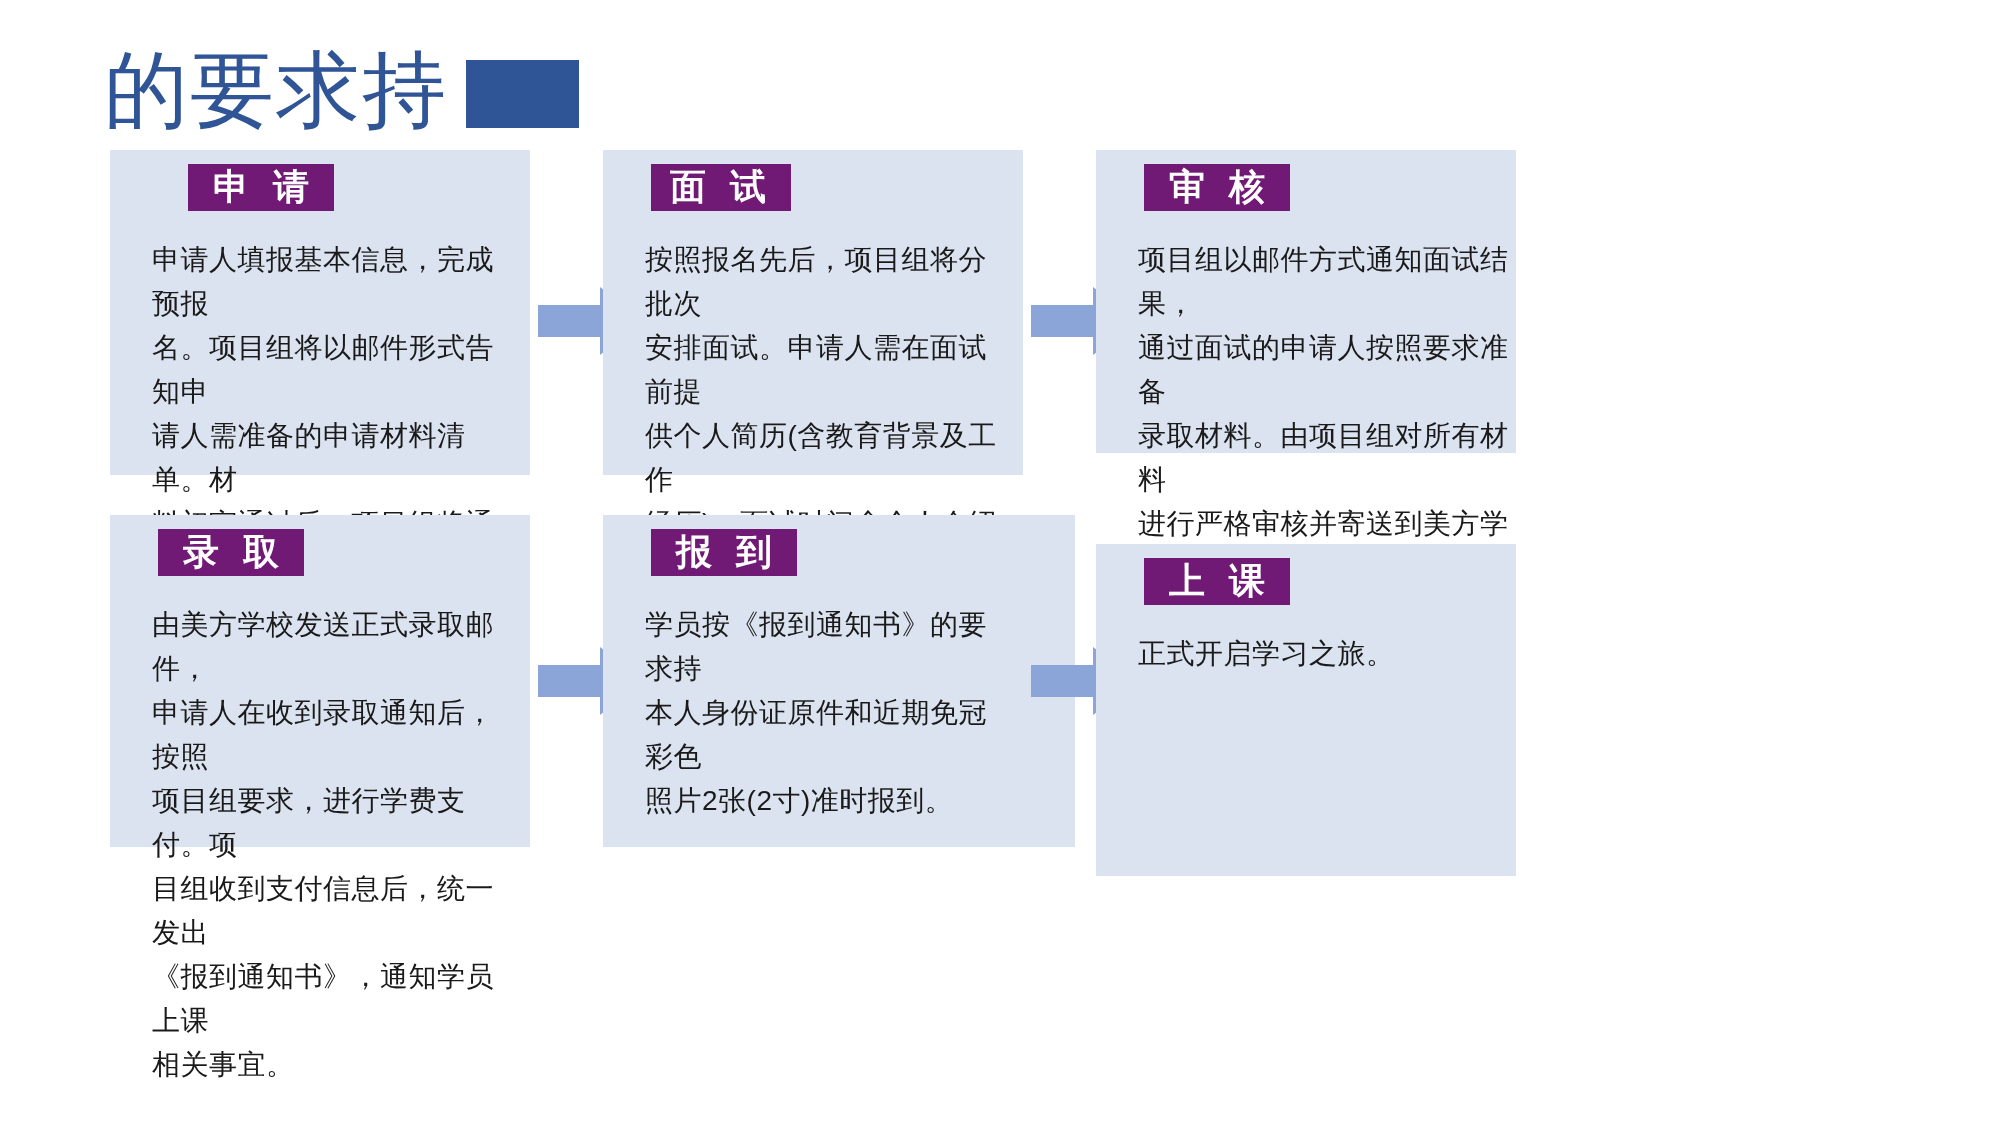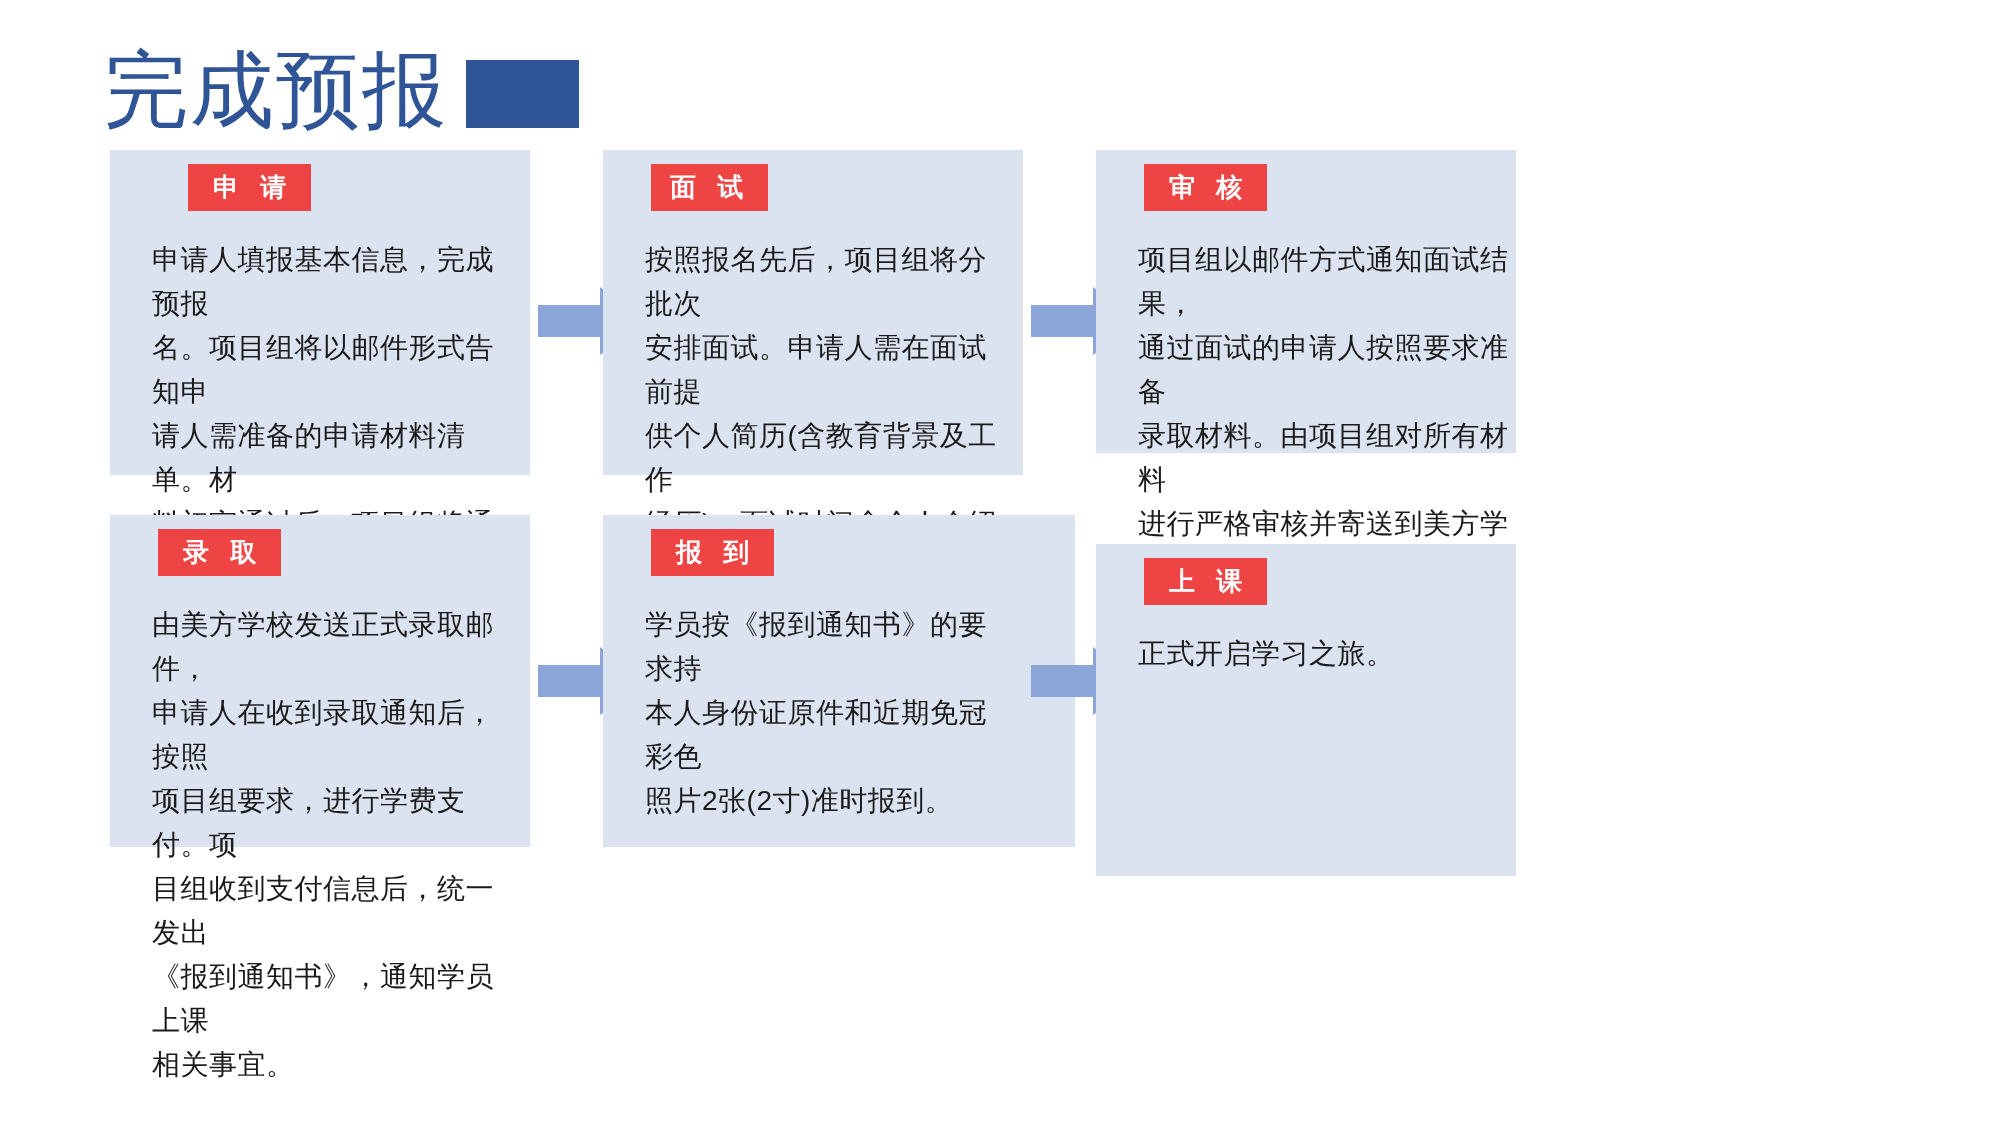--- a/index.html
+++ b/index.html
@@ -33,23 +33,23 @@
   }
 
   
   .card{
     position:absolute;
     background:#dce3f0;
     box-sizing:border-box;
   }
   .badge{
     position:absolute;
-    background:#ef4444;
+    background:#701a75;
     color:#ffffff;
-    font-size:26px;
+    font-size:36px;
     font-weight:bold;
     letter-spacing:7px;
     text-indent:7px;
     display:flex;
     align-items:center;
     justify-content:center;
     height:47px;
     padding:0 18px;
     box-sizing:border-box;
   }
@@ -68,21 +68,21 @@
     width:106px;height:68px;
   }
   .arrow svg{display:block;width:106px;height:68px;}
 </style>
 </head>
 <body>
 
 <div id="stage">
 
   <div class="title-row">
-    <div class="title-text">完成预报</div>
+    <div class="title-text">的要求持</div>
     <div class="title-block"></div>
   </div>
 
   <div class="card" style="left:110px;top:150px;width:420px;height:325px;">
     <div class="badge" style="left:78px;top:14px;">申 请</div>
     <div class="body-text" style="left:42px;top:88px;width:360px;">申请人填报基本信息，完成预报
 名。项目组将以邮件形式告知申
 请人需准备的申请材料清单。材
 料初审通过后，项目组将通知申
 请人面试安排。</div>

